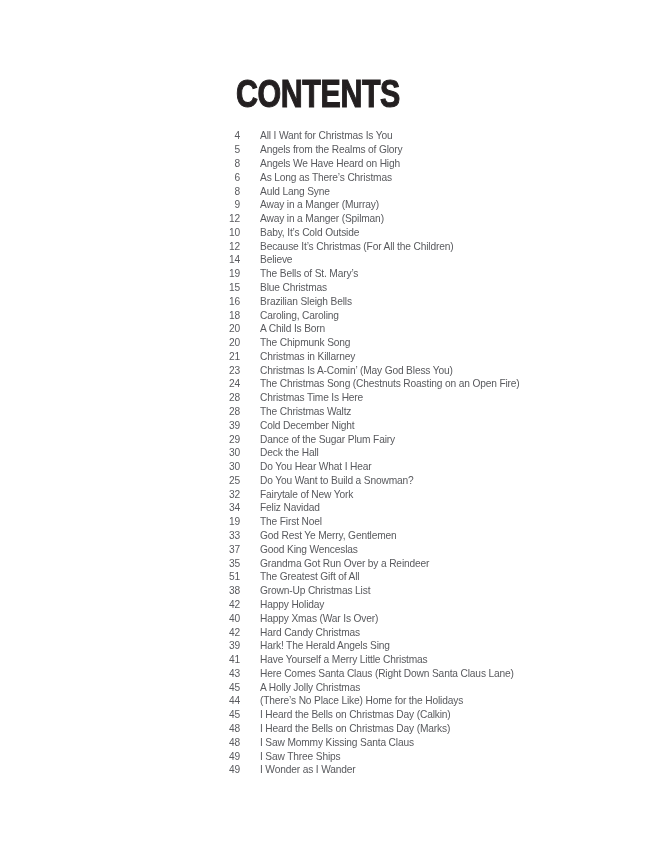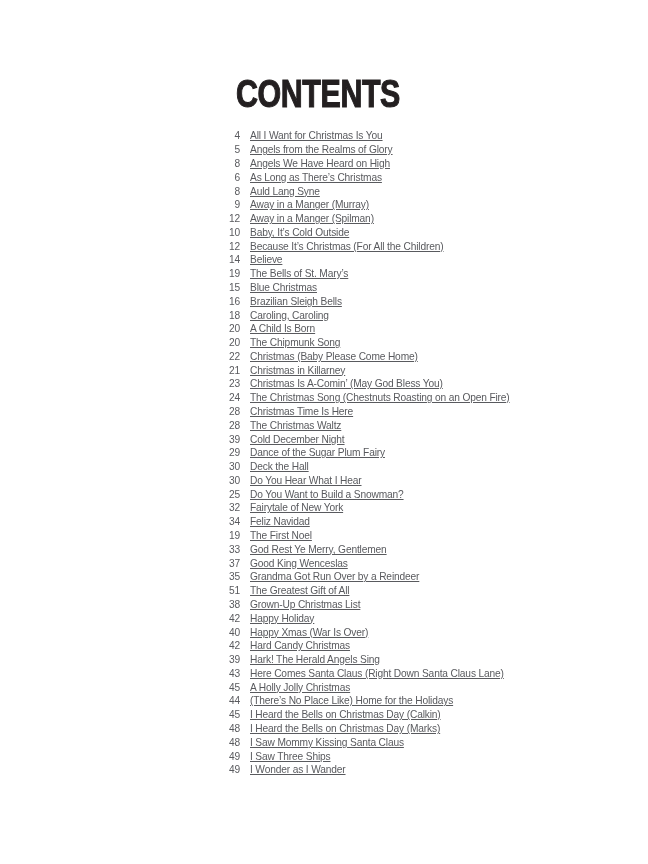--- a/index.html
+++ b/index.html
@@ -46,22 +46,21 @@
     white-space: nowrap;
   }
   .toc-page-num {
     display: inline-block;
     width: 45px;
     text-align: right;
     flex: 0 0 45px;
   }
   .toc-title {
     display: inline-block;
-    margin-left: 10px;
-    text-decoration: underline;
+    margin-left: 20px;
   }
 </style>
 </head>
 <body>
 
 <div class="page">
   <h1 class="contents-title">CONTENTS</h1>
   <div class="toc" id="toc-list">
       <div class="toc-row">
         <span class="toc-page-num">4</span>
@@ -121,24 +120,20 @@
       </div>
       <div class="toc-row">
         <span class="toc-page-num">20</span>
         <span class="toc-title">A Child Is Born</span>
       </div>
       <div class="toc-row">
         <span class="toc-page-num">20</span>
         <span class="toc-title">The Chipmunk Song</span>
       </div>
       <div class="toc-row">
-        <span class="toc-page-num">22</span>
-        <span class="toc-title">Christmas (Baby Please Come Home)</span>
-      </div>
-      <div class="toc-row">
         <span class="toc-page-num">21</span>
         <span class="toc-title">Christmas in Killarney</span>
       </div>
       <div class="toc-row">
         <span class="toc-page-num">23</span>
         <span class="toc-title">Christmas Is A-Comin’ (May God Bless You)</span>
       </div>
       <div class="toc-row">
         <span class="toc-page-num">24</span>
         <span class="toc-title">The Christmas Song (Chestnuts Roasting on an Open Fire)</span>
@@ -211,20 +206,24 @@
         <span class="toc-page-num">40</span>
         <span class="toc-title">Happy Xmas (War Is Over)</span>
       </div>
       <div class="toc-row">
         <span class="toc-page-num">42</span>
         <span class="toc-title">Hard Candy Christmas</span>
       </div>
       <div class="toc-row">
         <span class="toc-page-num">39</span>
         <span class="toc-title">Hark! The Herald Angels Sing</span>
+      </div>
+      <div class="toc-row">
+        <span class="toc-page-num">41</span>
+        <span class="toc-title">Have Yourself a Merry Little Christmas</span>
       </div>
       <div class="toc-row">
         <span class="toc-page-num">43</span>
         <span class="toc-title">Here Comes Santa Claus (Right Down Santa Claus Lane)</span>
       </div>
       <div class="toc-row">
         <span class="toc-page-num">45</span>
         <span class="toc-title">A Holly Jolly Christmas</span>
       </div>
       <div class="toc-row">

